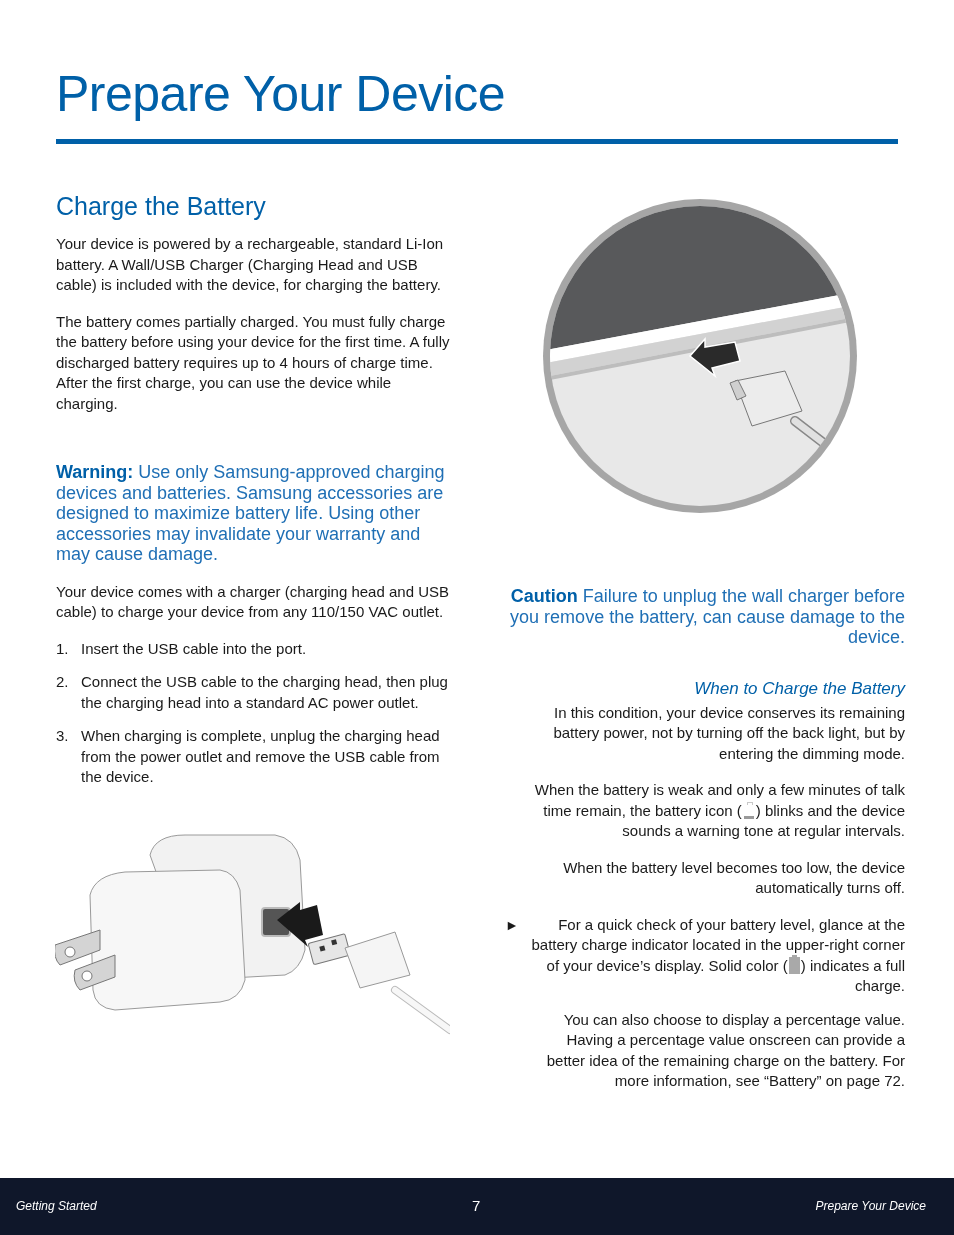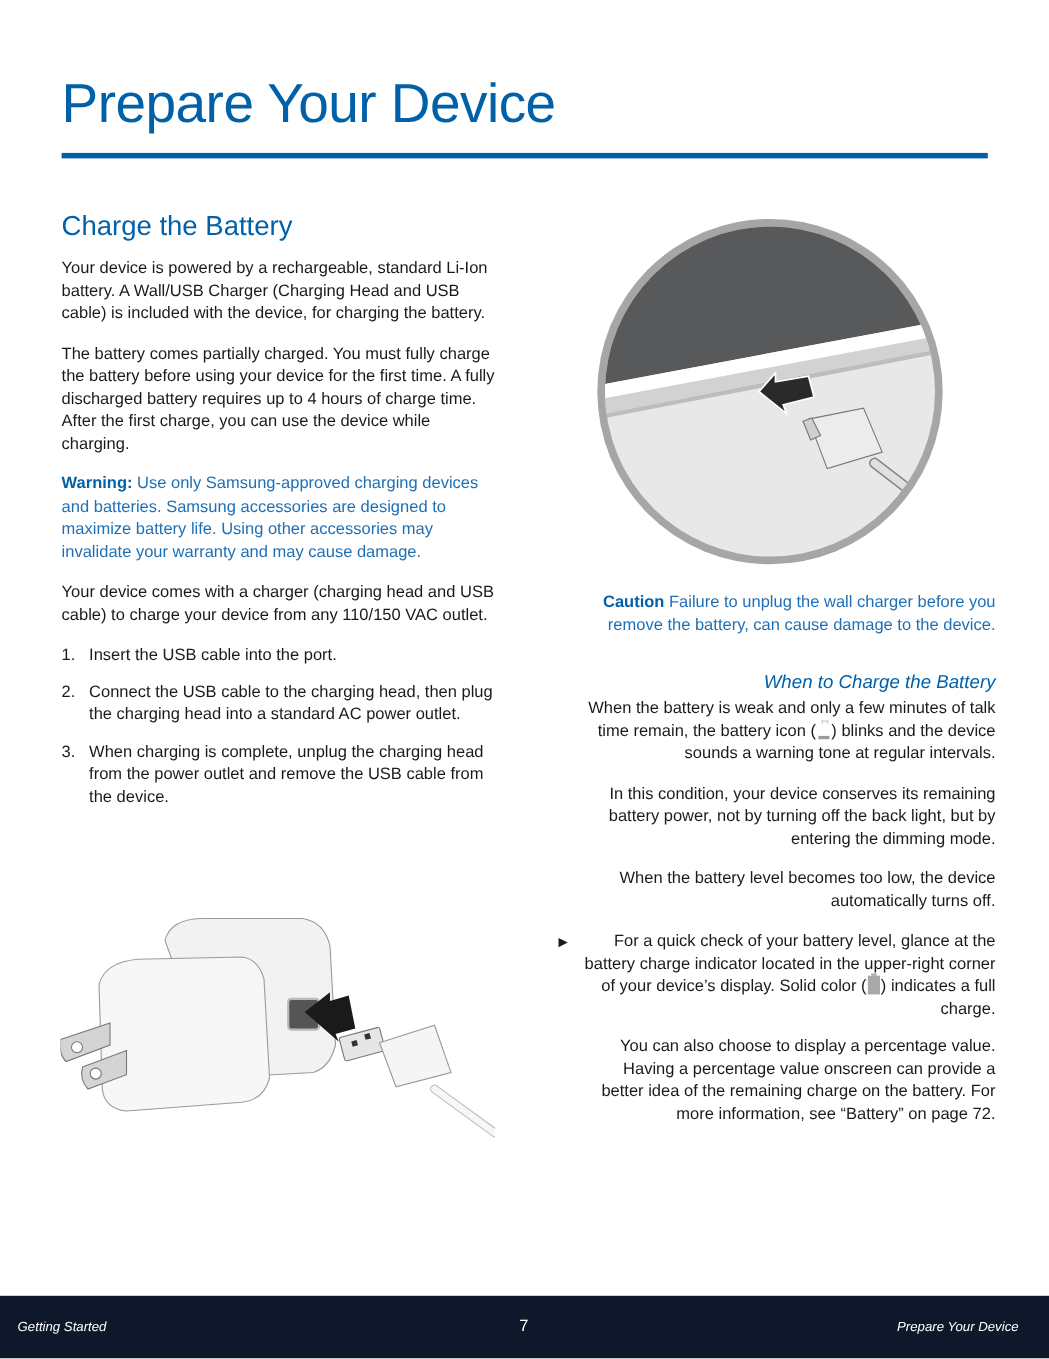--- a/index.html
+++ b/index.html
@@ -19,21 +19,21 @@
   .col-right { position: absolute; left: 505px; top: 538px; width: 400px; text-align: right; }
 
   .section-heading {
     font-size: 25px; color: #0060a8; font-weight: normal; line-height: 36px; margin-bottom: 10px;
   }
   .subsection-heading {
     font-size: 17px; color: #0060a8; font-style: italic; font-weight: normal; line-height: 26px;
     margin-bottom: 1px;
   }
   p.body { font-size: 15px; line-height: 20.5px; margin-bottom: 16px; color: #1a1a1a; }
-  p.note { font-size: 15px; line-height: 20.5px; color: #1f6fb5; margin-bottom: 16px; }
+  p.note { font-size: 18px; line-height: 20.5px; color: #1f6fb5; margin-bottom: 16px; margin-top: 48px; }
   p.note b { color: #0060a8; }
 
   ol.steps { list-style: none; font-size: 15px; line-height: 20.5px; }
   ol.steps li { position: relative; padding-left: 25px; margin-bottom: 13px; }
   ol.steps li .num { position: absolute; left: 0; top: 0; }
 
   .bullet-item { position: relative; padding-left: 25px; font-size: 15px; line-height: 20.5px; margin-bottom: 13px; }
   .bullet-item .arrow { position: absolute; left: 0; top: 0; font-size: 14px; }
   .bullet-sub { padding-left: 25px; font-size: 15px; line-height: 20.5px; }
 
@@ -131,24 +131,24 @@
     <path d="M255 225 L320 275" stroke="#888" stroke-width="10" stroke-linecap="round"></path>
     <path d="M255 225 L320 275" stroke="#e0e0e0" stroke-width="7" stroke-linecap="round"></path>
   </g>
 </svg>
 
 <div class="col-right">
   <p class="note" style="margin-bottom:28px;">
     <b>Caution</b><span> Failure to unplug the wall charger before you remove the battery, can cause damage to the device.</span>
   </p>
   <h3 class="subsection-heading">When to Charge the Battery</h3>
+  <p class="body">In this condition, your device conserves its remaining battery power, not by turning off the back light, but by entering the dimming mode.</p>
   <p class="body">
     <span>When the battery is weak and only a few minutes of talk time remain, the battery icon (</span><span class="batt-empty"></span><span>) blinks and the device sounds a warning tone at regular intervals.</span>
   </p>
-  <p class="body">In this condition, your device conserves its remaining battery power, not by turning off the back light, but by entering the dimming mode.</p>
   <p class="body">When the battery level becomes too low, the device automatically turns off.</p>
   <div class="bullet-item">
     <span class="arrow">►</span>
     <span>For a quick check of your battery level, glance at the battery charge indicator located in the upper-right corner of your device’s display. Solid color (</span><span class="batt-full"></span><span>) indicates a full charge.</span>
   </div>
   <p class="bullet-sub">You can also choose to display a percentage value. Having a percentage value onscreen can provide a better idea of the remaining charge on the battery. For more information, see “Battery” on page 72.</p>
 </div>
 
 <div class="footer">
   <span class="left">Getting Started</span>

